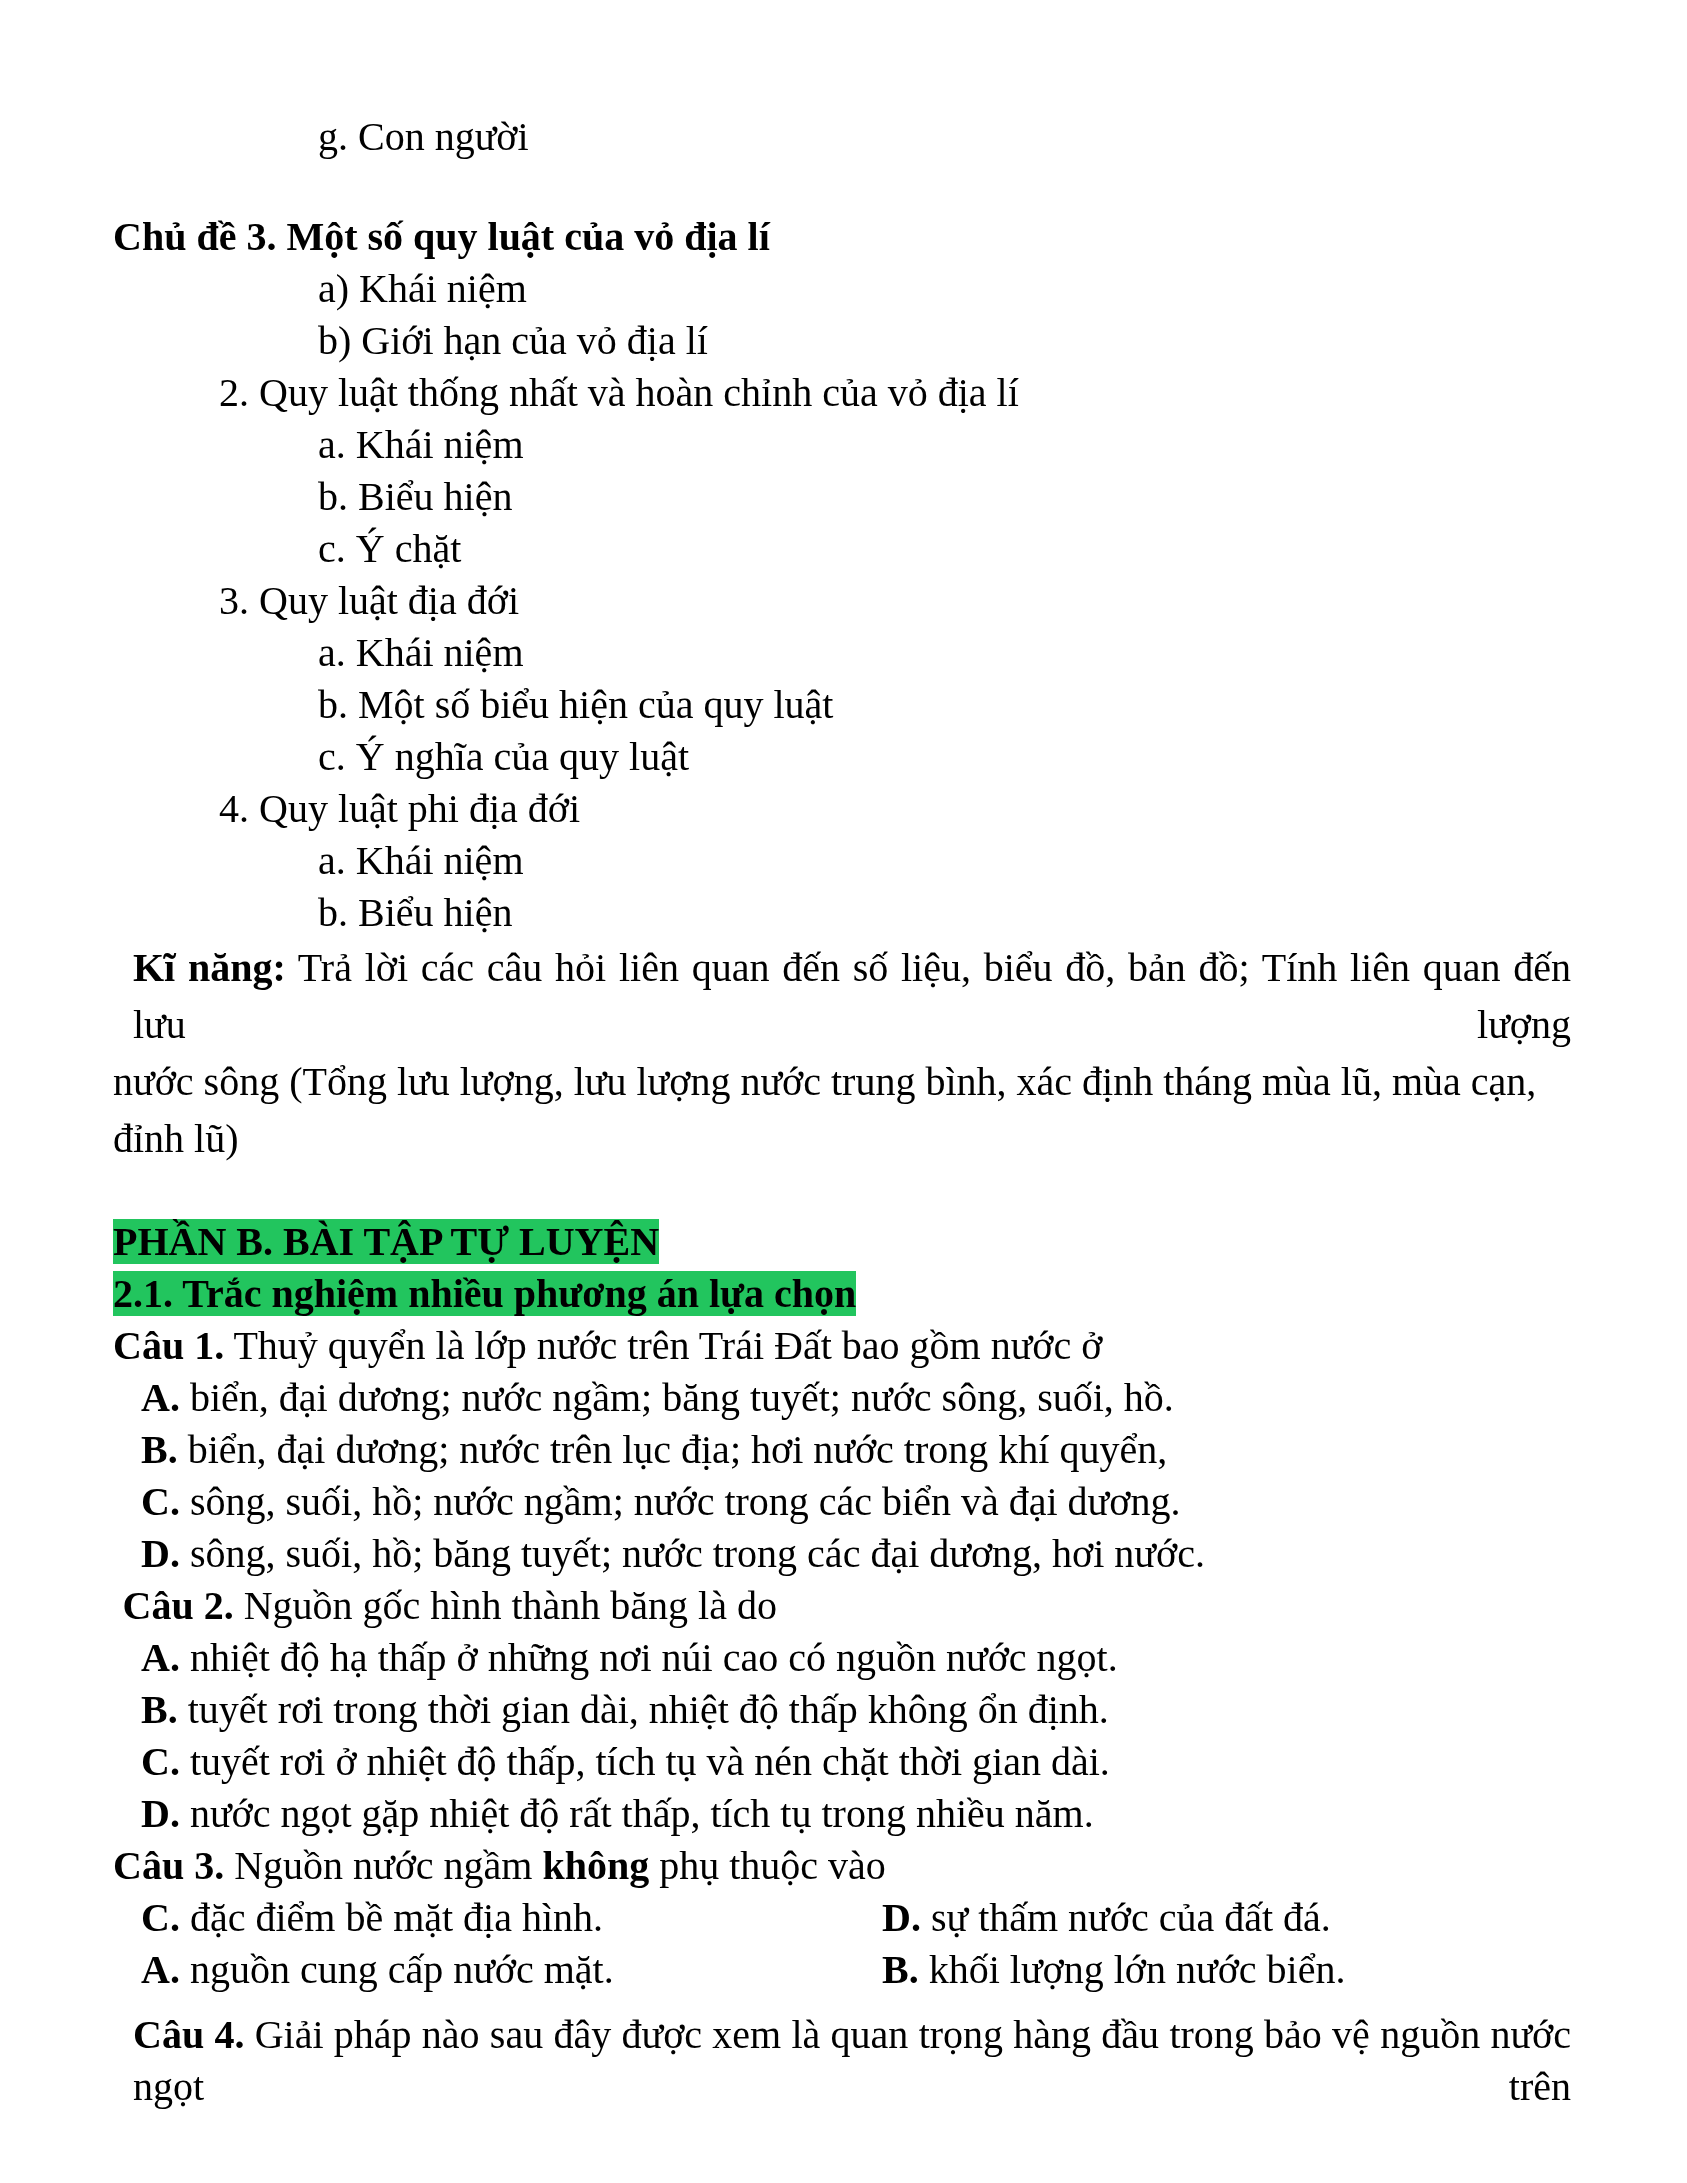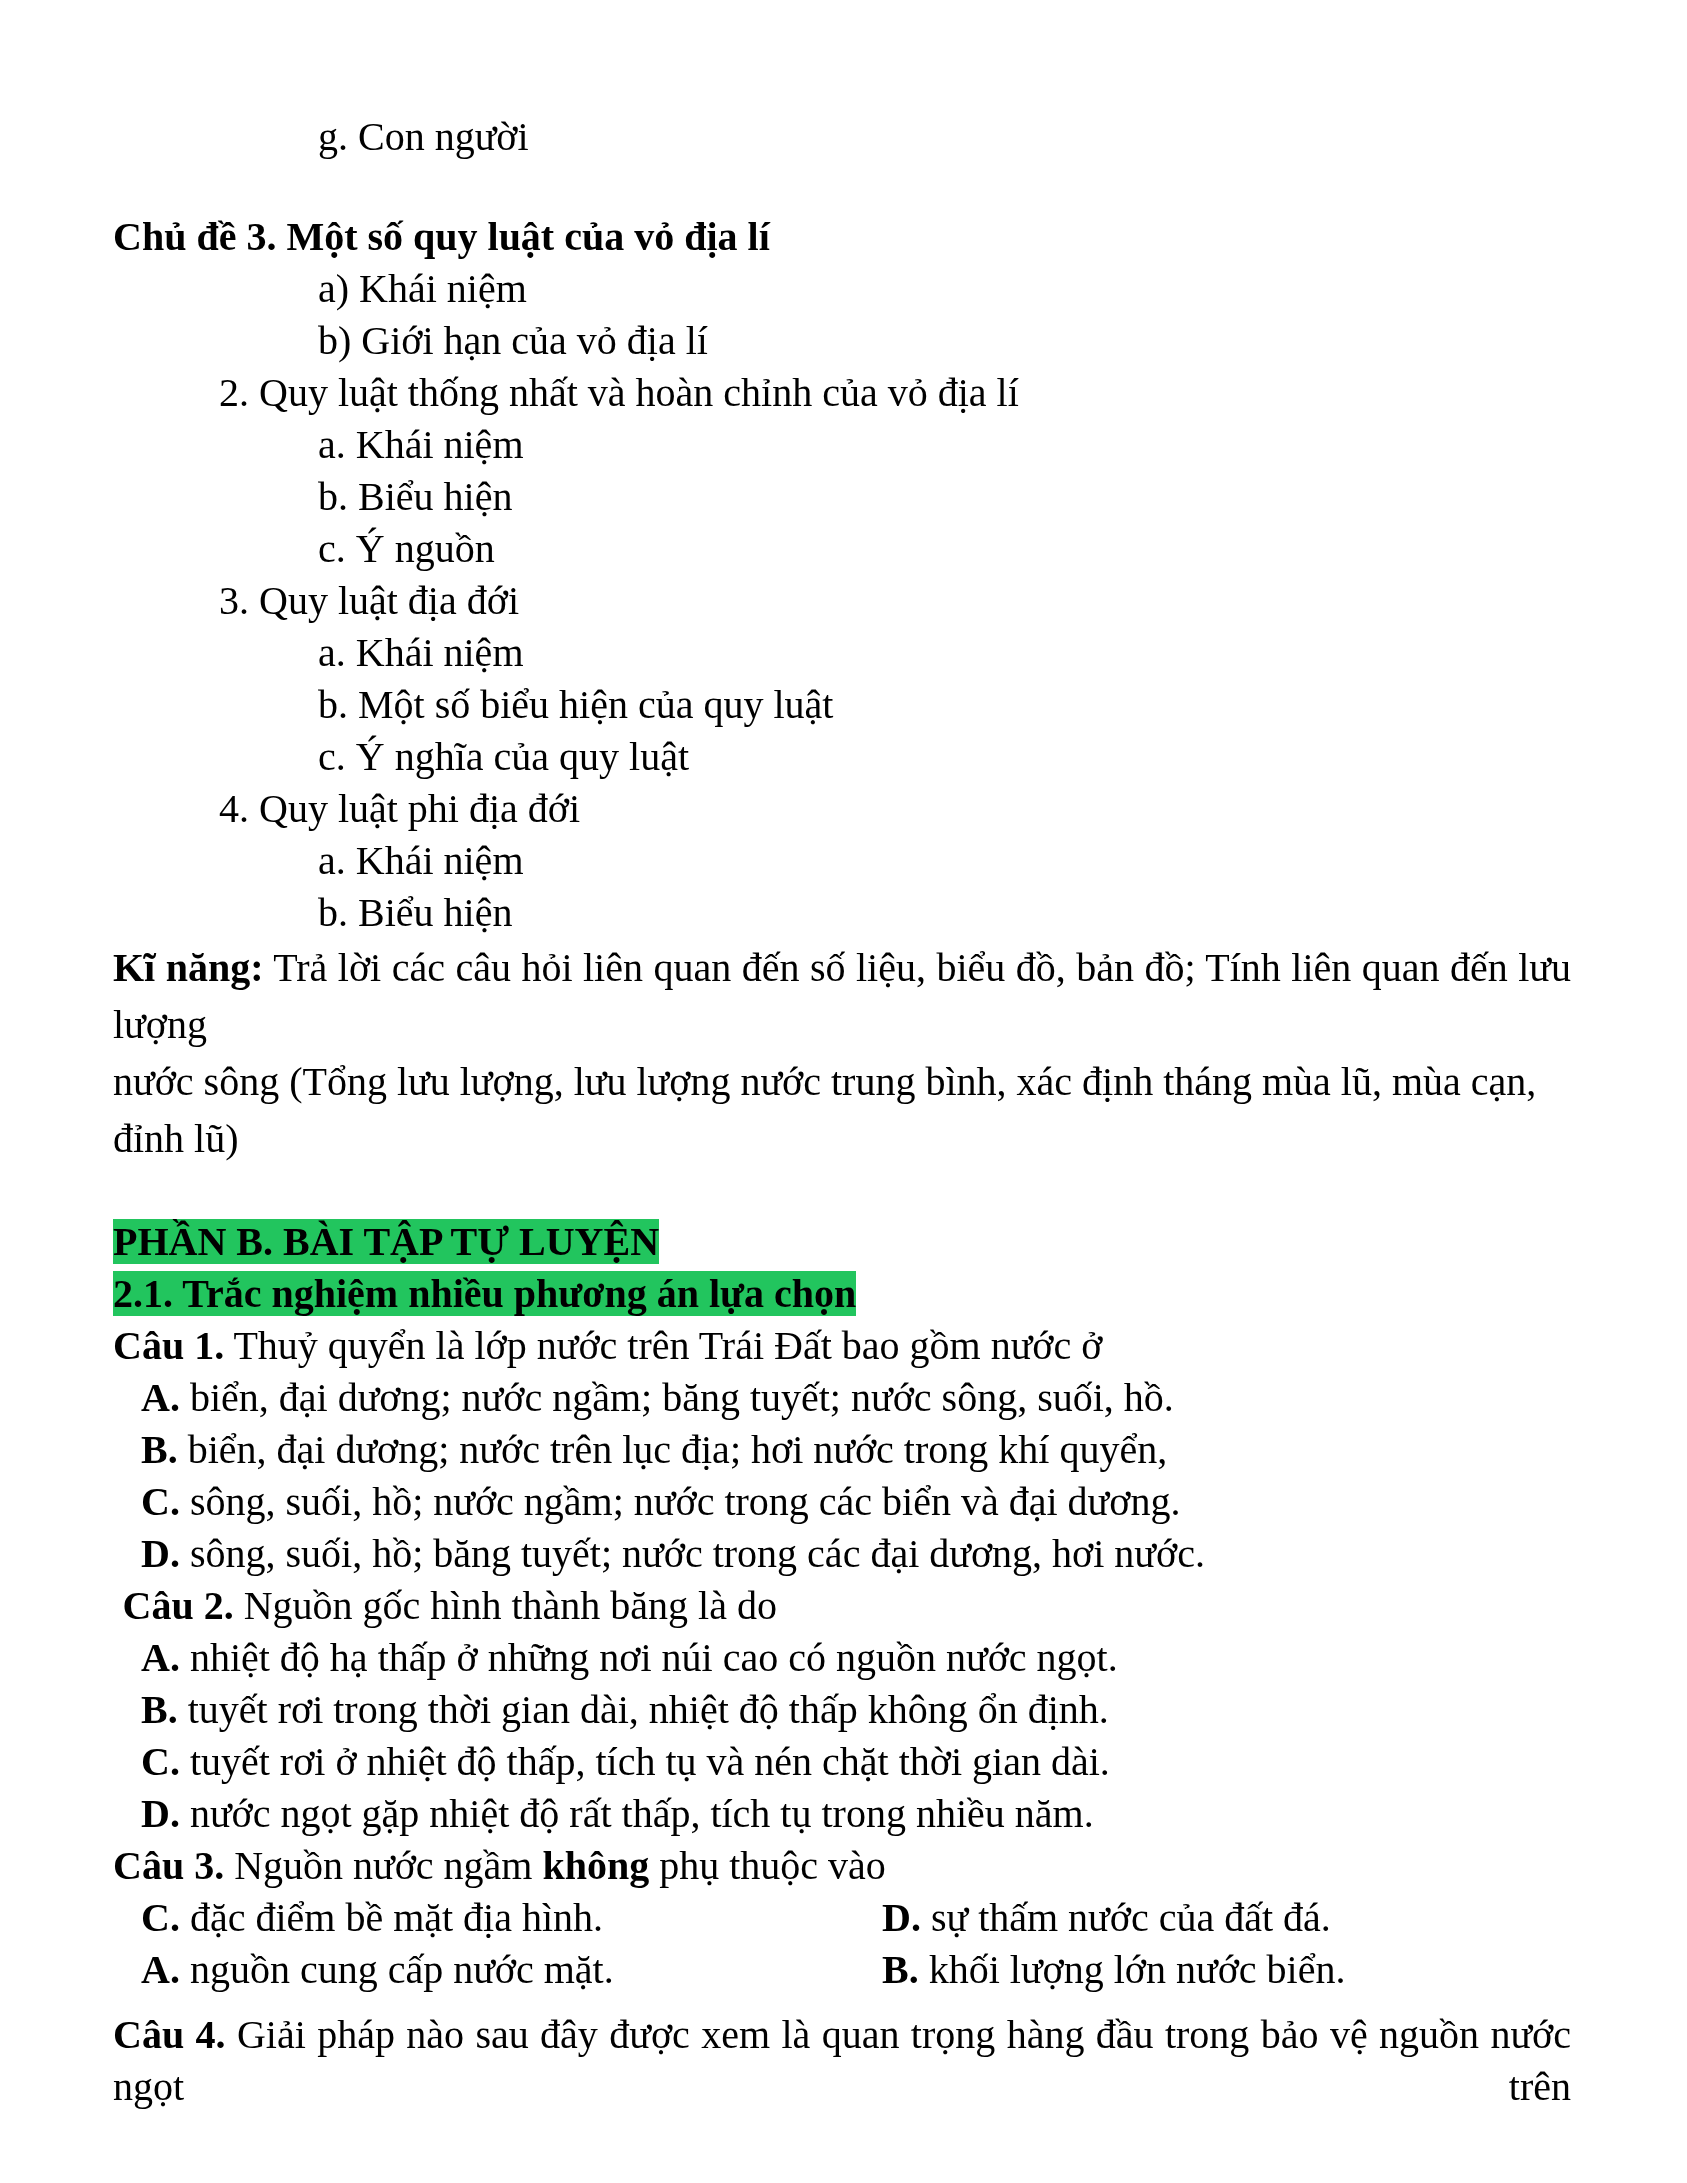--- a/index.html
+++ b/index.html
@@ -15,21 +15,21 @@
   .content{position:absolute;left:113px;top:111px;width:1458px;}
   .line{min-height:52px;}
   .b{font-weight:bold;}
   .ind1{margin-left:106px;}
   .ind2{margin-left:205px;}
   .opt{margin-left:28px;}
   .heading{margin-top:48px;font-weight:bold;}
   .hl{background:#22c55e;}
   .part{margin-top:49px;}
   .skl{line-height:57px;}
-  .just{text-align:justify;text-align-last:justify;}
+  .just{text-align:justify;text-align-last:justify;margin-left:20px;}
   .q2pad{padding-left:9.5px;}
   .optrow{position:relative;}
   .optrow .col2{position:absolute;left:741px;top:0;white-space:nowrap;}
   .q4{margin-top:12.7px;}
 </style>
 </head>
 <body>
 
 <div class="page">
   <div class="content">
@@ -40,21 +40,21 @@
 
     <div class="line heading">
       <span>Chủ đề 3. Một số quy luật của vỏ địa lí</span>
     </div>
 
     <div class="line ind2"><span>a) Khái niệm</span></div>
     <div class="line ind2"><span>b) Giới hạn của vỏ địa lí</span></div>
     <div class="line ind1"><span>2. Quy luật thống nhất và hoàn chỉnh của vỏ địa lí</span></div>
     <div class="line ind2"><span>a. Khái niệm</span></div>
     <div class="line ind2"><span>b. Biểu hiện</span></div>
-    <div class="line ind2"><span>c. Ý nguồn</span></div>
+    <div class="line ind2"><span>c. Ý chặt</span></div>
     <div class="line ind1"><span>3. Quy luật địa đới</span></div>
     <div class="line ind2"><span>a. Khái niệm</span></div>
     <div class="line ind2"><span>b. Một số biểu hiện của quy luật</span></div>
     <div class="line ind2"><span>c. Ý nghĩa của quy luật</span></div>
     <div class="line ind1"><span>4. Quy luật phi địa đới</span></div>
     <div class="line ind2"><span>a. Khái niệm</span></div>
     <div class="line ind2"><span>b. Biểu hiện</span></div>
 
     <div class="line skl just">
       <span class="b">Kĩ năng:</span><span> Trả lời các câu hỏi liên quan đến số liệu, biểu đồ, bản đồ; Tính liên quan đến lưu lượng</span>

